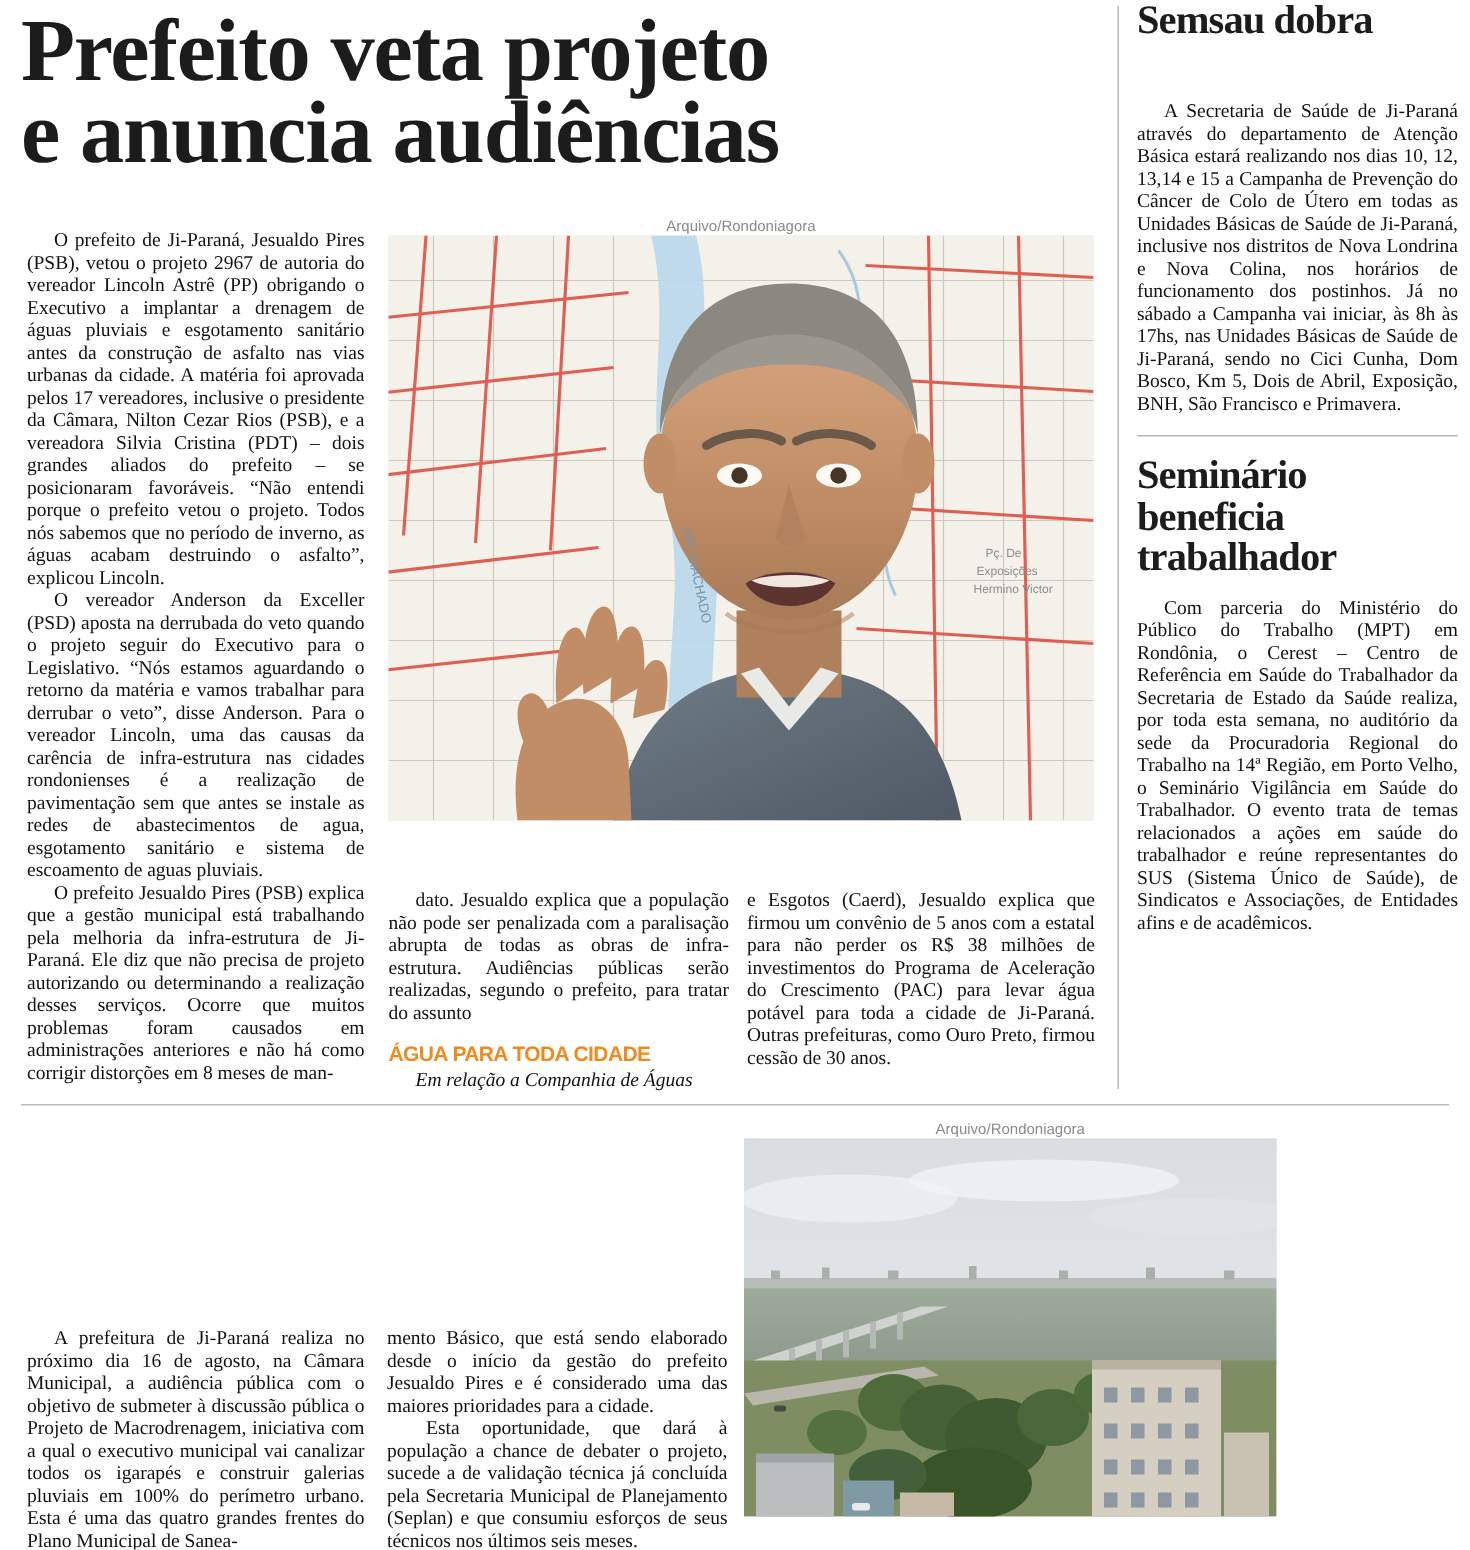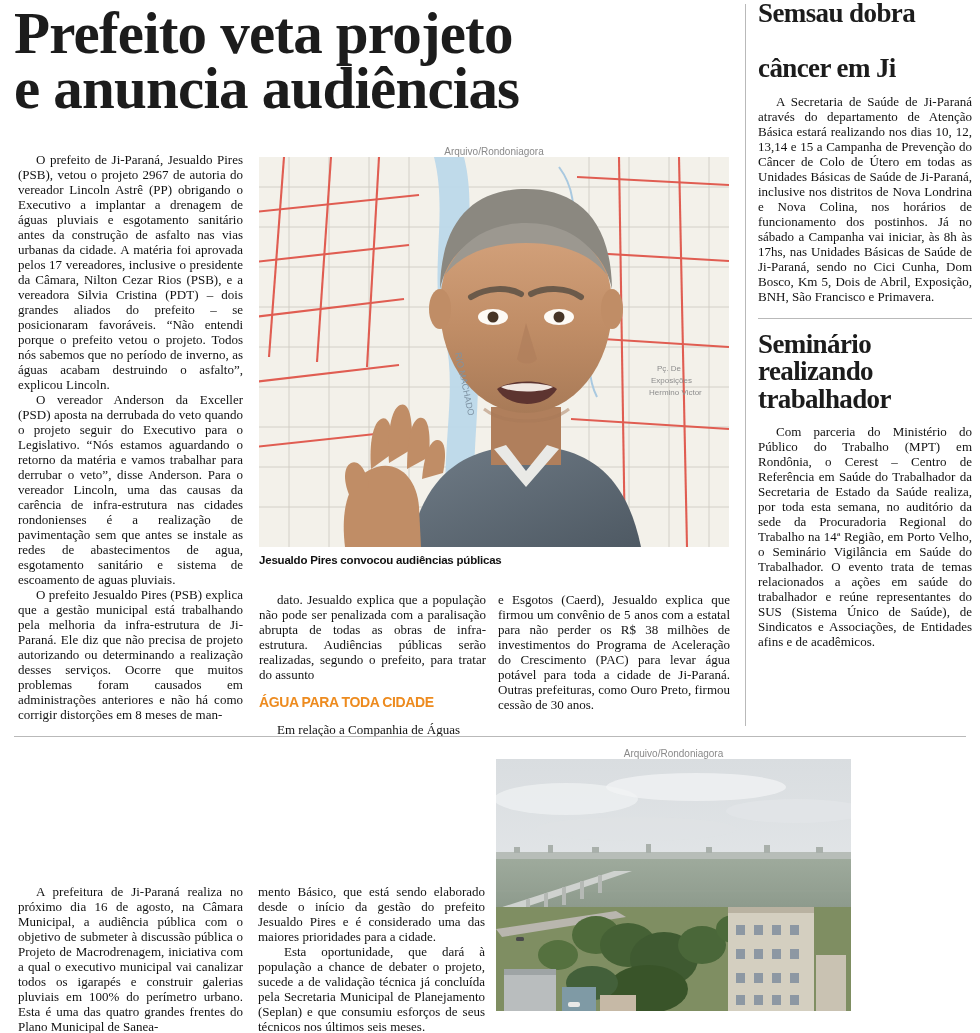--- a/index.html
+++ b/index.html
@@ -198,57 +198,55 @@
         <path d="M92 342 C84 326 84 310 92 306 C100 302 108 314 110 330" fill="#c08d66"></path>
       </g>
 
       <path d="M235 292 L267 330 L300 292 L288 288 L267 314 L247 288 Z" fill="#e9e9e6"></path>
 
       <text x="398" y="214" font-family="Liberation Sans, sans-serif" font-size="8" fill="#8d8d8d">Pç. De</text>
       <text x="392" y="226" font-family="Liberation Sans, sans-serif" font-size="8" fill="#8d8d8d">Exposições</text>
       <text x="390" y="238" font-family="Liberation Sans, sans-serif" font-size="8" fill="#8d8d8d">Hermino Victor</text>
       <text x="196" y="196" transform="rotate(78 196 196)" font-family="Liberation Sans, sans-serif" font-size="9" fill="#7f93a3">RIO MACHADO</text>
     </svg>
-    <div class="photo-caption main-photo-cap">Jesualdo Pires convocou audiências públicas</div>
   </div>
 
   <div class="body-col c1">
     <p>O prefeito de Ji-Paraná, Jesualdo Pires (PSB), vetou o projeto 2967 de autoria do vereador Lincoln Astrê (PP) obrigando o Executivo a implantar a drenagem de águas pluviais e esgotamento sanitário antes da construção de asfalto nas vias urbanas da cidade. A matéria foi aprovada pelos 17 vereadores, inclusive o presidente da Câmara, Nilton Cezar Rios (PSB), e a vereadora Silvia Cristina (PDT) – dois grandes aliados do prefeito – se posicionaram favoráveis. “Não entendi porque o prefeito vetou o projeto. Todos nós sabemos que no período de inverno, as águas acabam destruindo o asfalto”, explicou Lincoln.</p>
     <p>O vereador Anderson da Exceller (PSD) aposta na derrubada do veto quando o projeto seguir do Executivo para o Legislativo. “Nós estamos aguardando o retorno da matéria e vamos trabalhar para derrubar o veto”, disse Anderson. Para o vereador Lincoln, uma das causas da carência de infra-estrutura nas cidades rondonienses é a realização de pavimentação sem que antes se instale as redes de abastecimentos de agua, esgotamento sanitário e sistema de escoamento de aguas pluviais.</p>
     <p>O prefeito Jesualdo Pires (PSB) explica que a gestão municipal está trabalhando pela melhoria da infra-estrutura de Ji-Paraná. Ele diz que não precisa de projeto autorizando ou determinando a realização desses serviços. Ocorre que muitos problemas foram causados em administrações anteriores e não há como corrigir distorções em 8 meses de man-</p>
   </div>
 
   <div class="body-col c2">
     <p>dato. Jesualdo explica que a população não pode ser penalizada com a paralisação abrupta de todas as obras de infra-estrutura. Audiências públicas serão realizadas, segundo o prefeito, para tratar do assunto</p>
     <div class="kicker" style="margin-top:13px;">ÁGUA PARA TODA CIDADE</div>
-    <p style="margin-top:12px;">Em relação a Companhia de Águas</p>
+    <p style="margin-top:2px;font-style:italic;">Em relação a Companhia de Águas</p>
   </div>
 
   <div class="body-col c3">
     <p style="text-indent:0;">e Esgotos (Caerd), Jesualdo explica que firmou um convênio de 5 anos com a estatal para não perder os R$ 38 milhões de investimentos do Programa de Aceleração do Crescimento (PAC) para levar água potável para toda a cidade de Ji-Paraná. Outras prefeituras, como Ouro Preto, firmou cessão de 30 anos.</p>
   </div>
 
   <div class="page-vrule"></div>
 
   <div class="side">
 
     <h2 class="headline side-head">
       <span>Semsau dobra</span><br>
       <br>
-      <span>câncer em Ji</span>
     </h2>
     <div class="body-col side-body">
       <p>A Secretaria de Saúde de Ji-Paraná através do departamento de Atenção Básica estará realizando nos dias 10, 12, 13,14 e 15 a Campanha de Prevenção do Câncer de Colo de Útero em todas as Unidades Básicas de Saúde de Ji-Paraná, inclusive nos distritos de Nova Londrina e Nova Colina, nos horários de funcionamento dos postinhos. Já no sábado a Campanha vai iniciar, às 8h às 17hs, nas Unidades Básicas de Saúde de Ji-Paraná, sendo no Cici Cunha, Dom Bosco, Km 5, Dois de Abril, Exposição, BNH, São Francisco e Primavera.</p>
     </div>
 
     <div class="rule side-sep"></div>
 
     <h2 class="headline side-head">
       <span>Seminário</span><br>
-      <span>realizando</span><br>
+      <span>beneficia</span><br>
       <span>trabalhador</span>
     </h2>
     <div class="body-col side-body">
       <p>Com parceria do Ministério do Público do Trabalho (MPT) em Rondônia, o Cerest – Centro de Referência em Saúde do Trabalhador da Secretaria de Estado da Saúde realiza, por toda esta semana, no auditório da sede da Procuradoria Regional do Trabalho na 14ª Região, em Porto Velho, o Seminário Vigilância em Saúde do Trabalhador. O evento trata de temas relacionados a ações em saúde do trabalhador e reúne representantes do SUS (Sistema Único de Saúde), de Sindicatos e Associações, de Entidades afins e de acadêmicos.</p>
     </div>
   </div>
 
   <div class="mid-hrule"></div>
 
 

